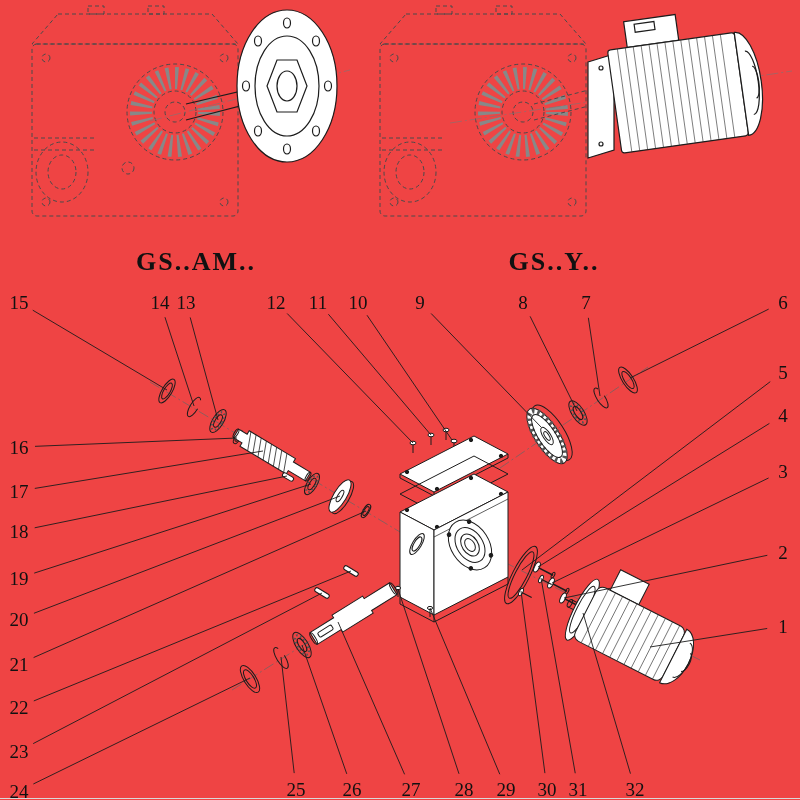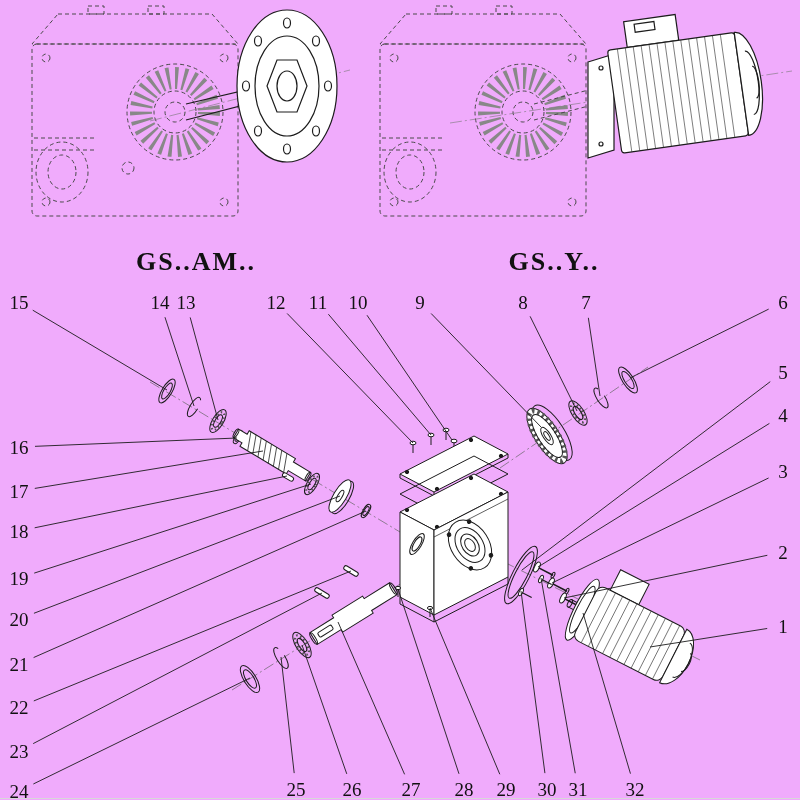--- a/index.html
+++ b/index.html
@@ -1,16 +1,16 @@
 <!DOCTYPE html>
 <html><head>
 <meta charset="utf-8">
 <style>
   html,body{margin:0;padding:0;background:#fff;}
-  .canvas{position:relative;width:800px;height:800px;background:#f0abfc;overflow:hidden;
+  .canvas{position:relative;width:800px;height:800px;background:#ef4444;overflow:hidden;
           font-family:"Liberation Serif",serif;}
   svg{position:absolute;left:0;top:0;}
   svg text{font-family:"Liberation Serif",serif;}
   .fig-title{font-size:26px;font-weight:bold;letter-spacing:2px;fill:#111;}
   #callout-layer line{stroke:#1c1c1c;stroke-width:0.9;}
   #callout-layer text{font-size:19px;fill:#111;text-anchor:middle;}
   .dashed{stroke:#4a4a4a;stroke-width:1;fill:none;stroke-dasharray:4 3;}
   .solid{stroke:#1c1c1c;stroke-width:1.2;fill:none;}
   .part{stroke:#1c1c1c;stroke-width:1;fill:none;}
   .axis{stroke:#666;stroke-width:0.7;fill:none;stroke-dasharray:11 3 2 3;}

